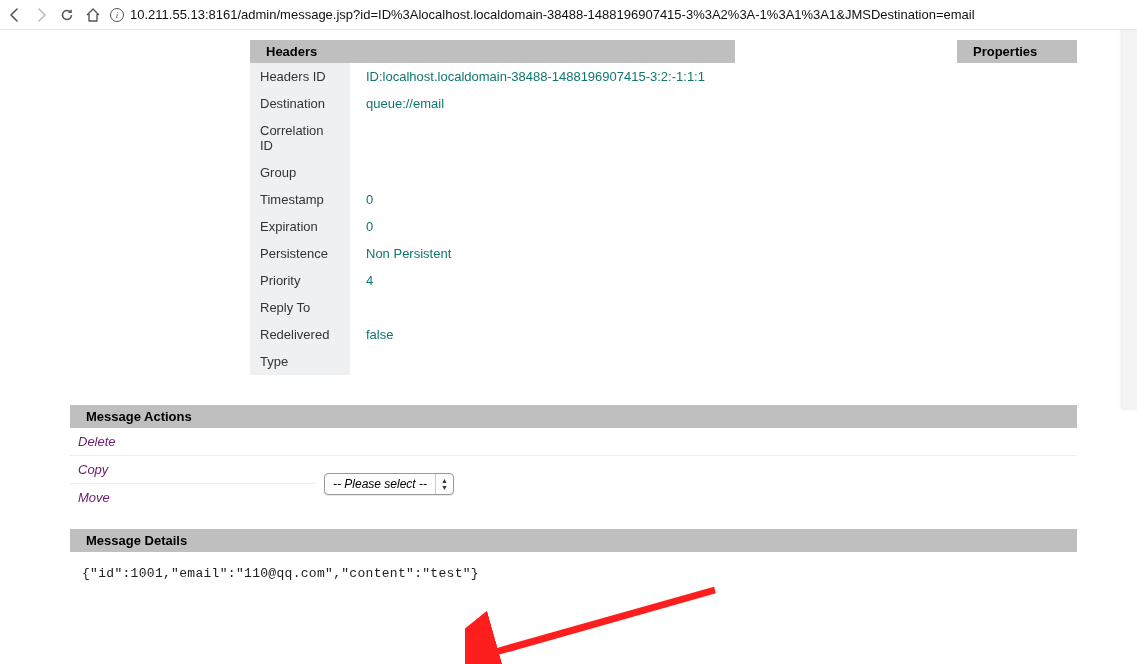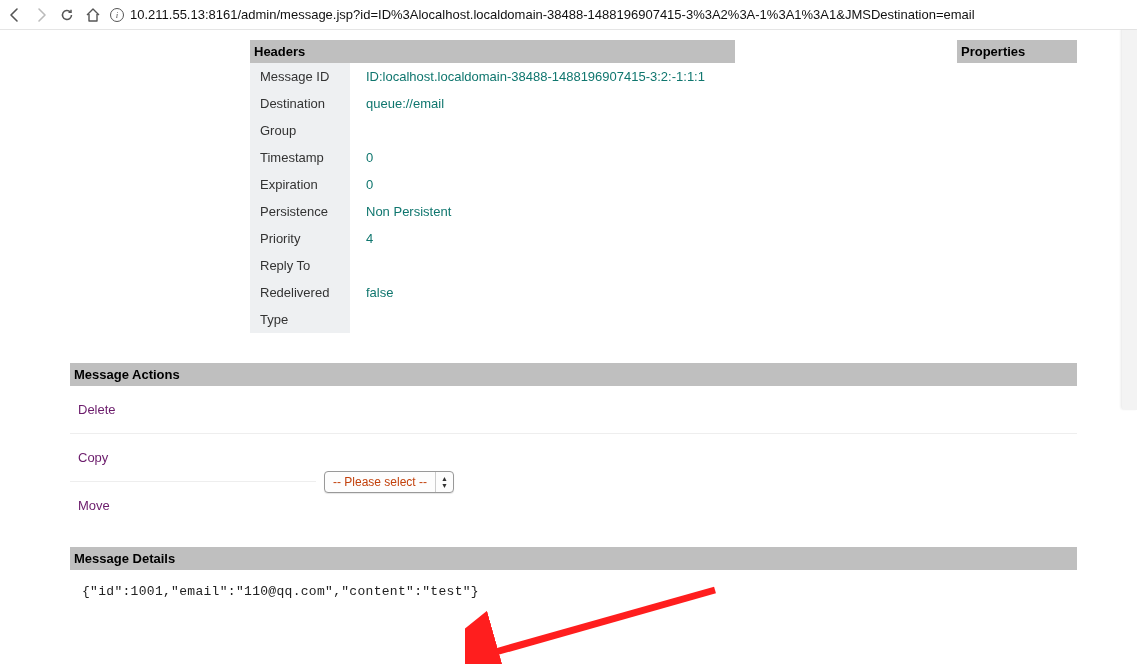--- a/index.html
+++ b/index.html
@@ -12,38 +12,38 @@
   .url-wrap { flex: 1; display: flex; align-items: center; gap: 6px; font-size: 13px; color: #111; overflow: hidden; white-space: nowrap; }
   .info-circle { width:14px; height:14px; border:1px solid #555; border-radius:50%; display:inline-flex; align-items:center; justify-content:center; font-size:9px; color:#555; font-family: serif; font-style: italic; }
 
   
   .page { padding: 10px 60px 20px 70px; position: relative; }
 
   
   .top-row { display:flex; align-items:flex-start; gap: 210px; }
 
   
-  .section-header { background: #bfbfbf; font-weight: bold; padding: 4px 4px; font-size: 13px; color:#000; }
+  .section-header { background: #bfbfbf; font-weight: bold; padding: 4px 16px; font-size: 13px; color:#000; }
   .headers-bar { width: 485px; margin-left: 180px; }
   .properties-bar { width: 120px; margin-left:auto; }
 
   
   .headers-table { margin-left: 180px; border-collapse: collapse; width:auto; }
   .headers-table td { padding: 6px 10px; vertical-align: middle; font-size: 13px; }
   .headers-table td.label { background:#eef0f2; width:100px; color:#333; }
   .headers-table td.value { padding-left: 16px; color:#0f766e; min-width: 380px; }
 
   
   .actions-bar { margin-top: 30px; }
   .actions-table { width:100%; border-collapse: collapse; }
-  .actions-table td { padding: 16px 8px; vertical-align: middle; }
+  .actions-table td { padding: 6px 8px; vertical-align: middle; font-style: italic; }
   .actions-table tr + tr td { border-top: 1px solid #eee; }
   .action-link { color: #6b1b6b; text-decoration: none; cursor:pointer; width:230px; display:block; }
   .select-wrap { display:inline-flex; align-items:center; border:1px solid #999; border-radius:4px; background:#fdfdfd; height:22px; box-shadow: 0 1px 1px rgba(0,0,0,0.1); overflow:hidden; }
-  .select-wrap .sel-text { padding: 0 8px; font-size:12px; color:#c2410c; }
+  .select-wrap .sel-text { padding: 0 8px; font-size:12px; color:#000000; }
   .select-wrap .sel-arrows { border-left:1px solid #ccc; width:18px; height:100%; display:flex; flex-direction:column; align-items:center; justify-content:center; font-size:7px; line-height:7px; color:#333; }
 
   
   .details-bar { margin-top: 18px; }
   .details-body { padding: 14px 12px; font-family: "Courier New", monospace; font-size: 13px; letter-spacing: 0.3px; color:#222; }
 
   
   .arrow-svg { position:absolute; left: 465px; top: 555px; pointer-events:none; }
 
   
@@ -85,26 +85,30 @@
 <div class="page">
 
   <div class="top-row">
     <div class="section-header headers-bar">Headers</div>
     <div class="section-header properties-bar">Properties</div>
   </div>
 
   <table class="headers-table">
     <tbody>
       <tr>
-          <td class="label">Message ID</td>
+          <td class="label">Headers ID</td>
           <td class="value">ID:localhost.localdomain-38488-1488196907415-3:2:-1:1:1</td>
         </tr>
       <tr>
           <td class="label">Destination</td>
           <td class="value">queue://email</td>
+        </tr>
+      <tr>
+          <td class="label">Correlation ID</td>
+          <td class="value"></td>
         </tr>
       <tr>
           <td class="label">Group</td>
           <td class="value"></td>
         </tr>
       <tr>
           <td class="label">Timestamp</td>
           <td class="value">0</td>
         </tr>
       <tr>

